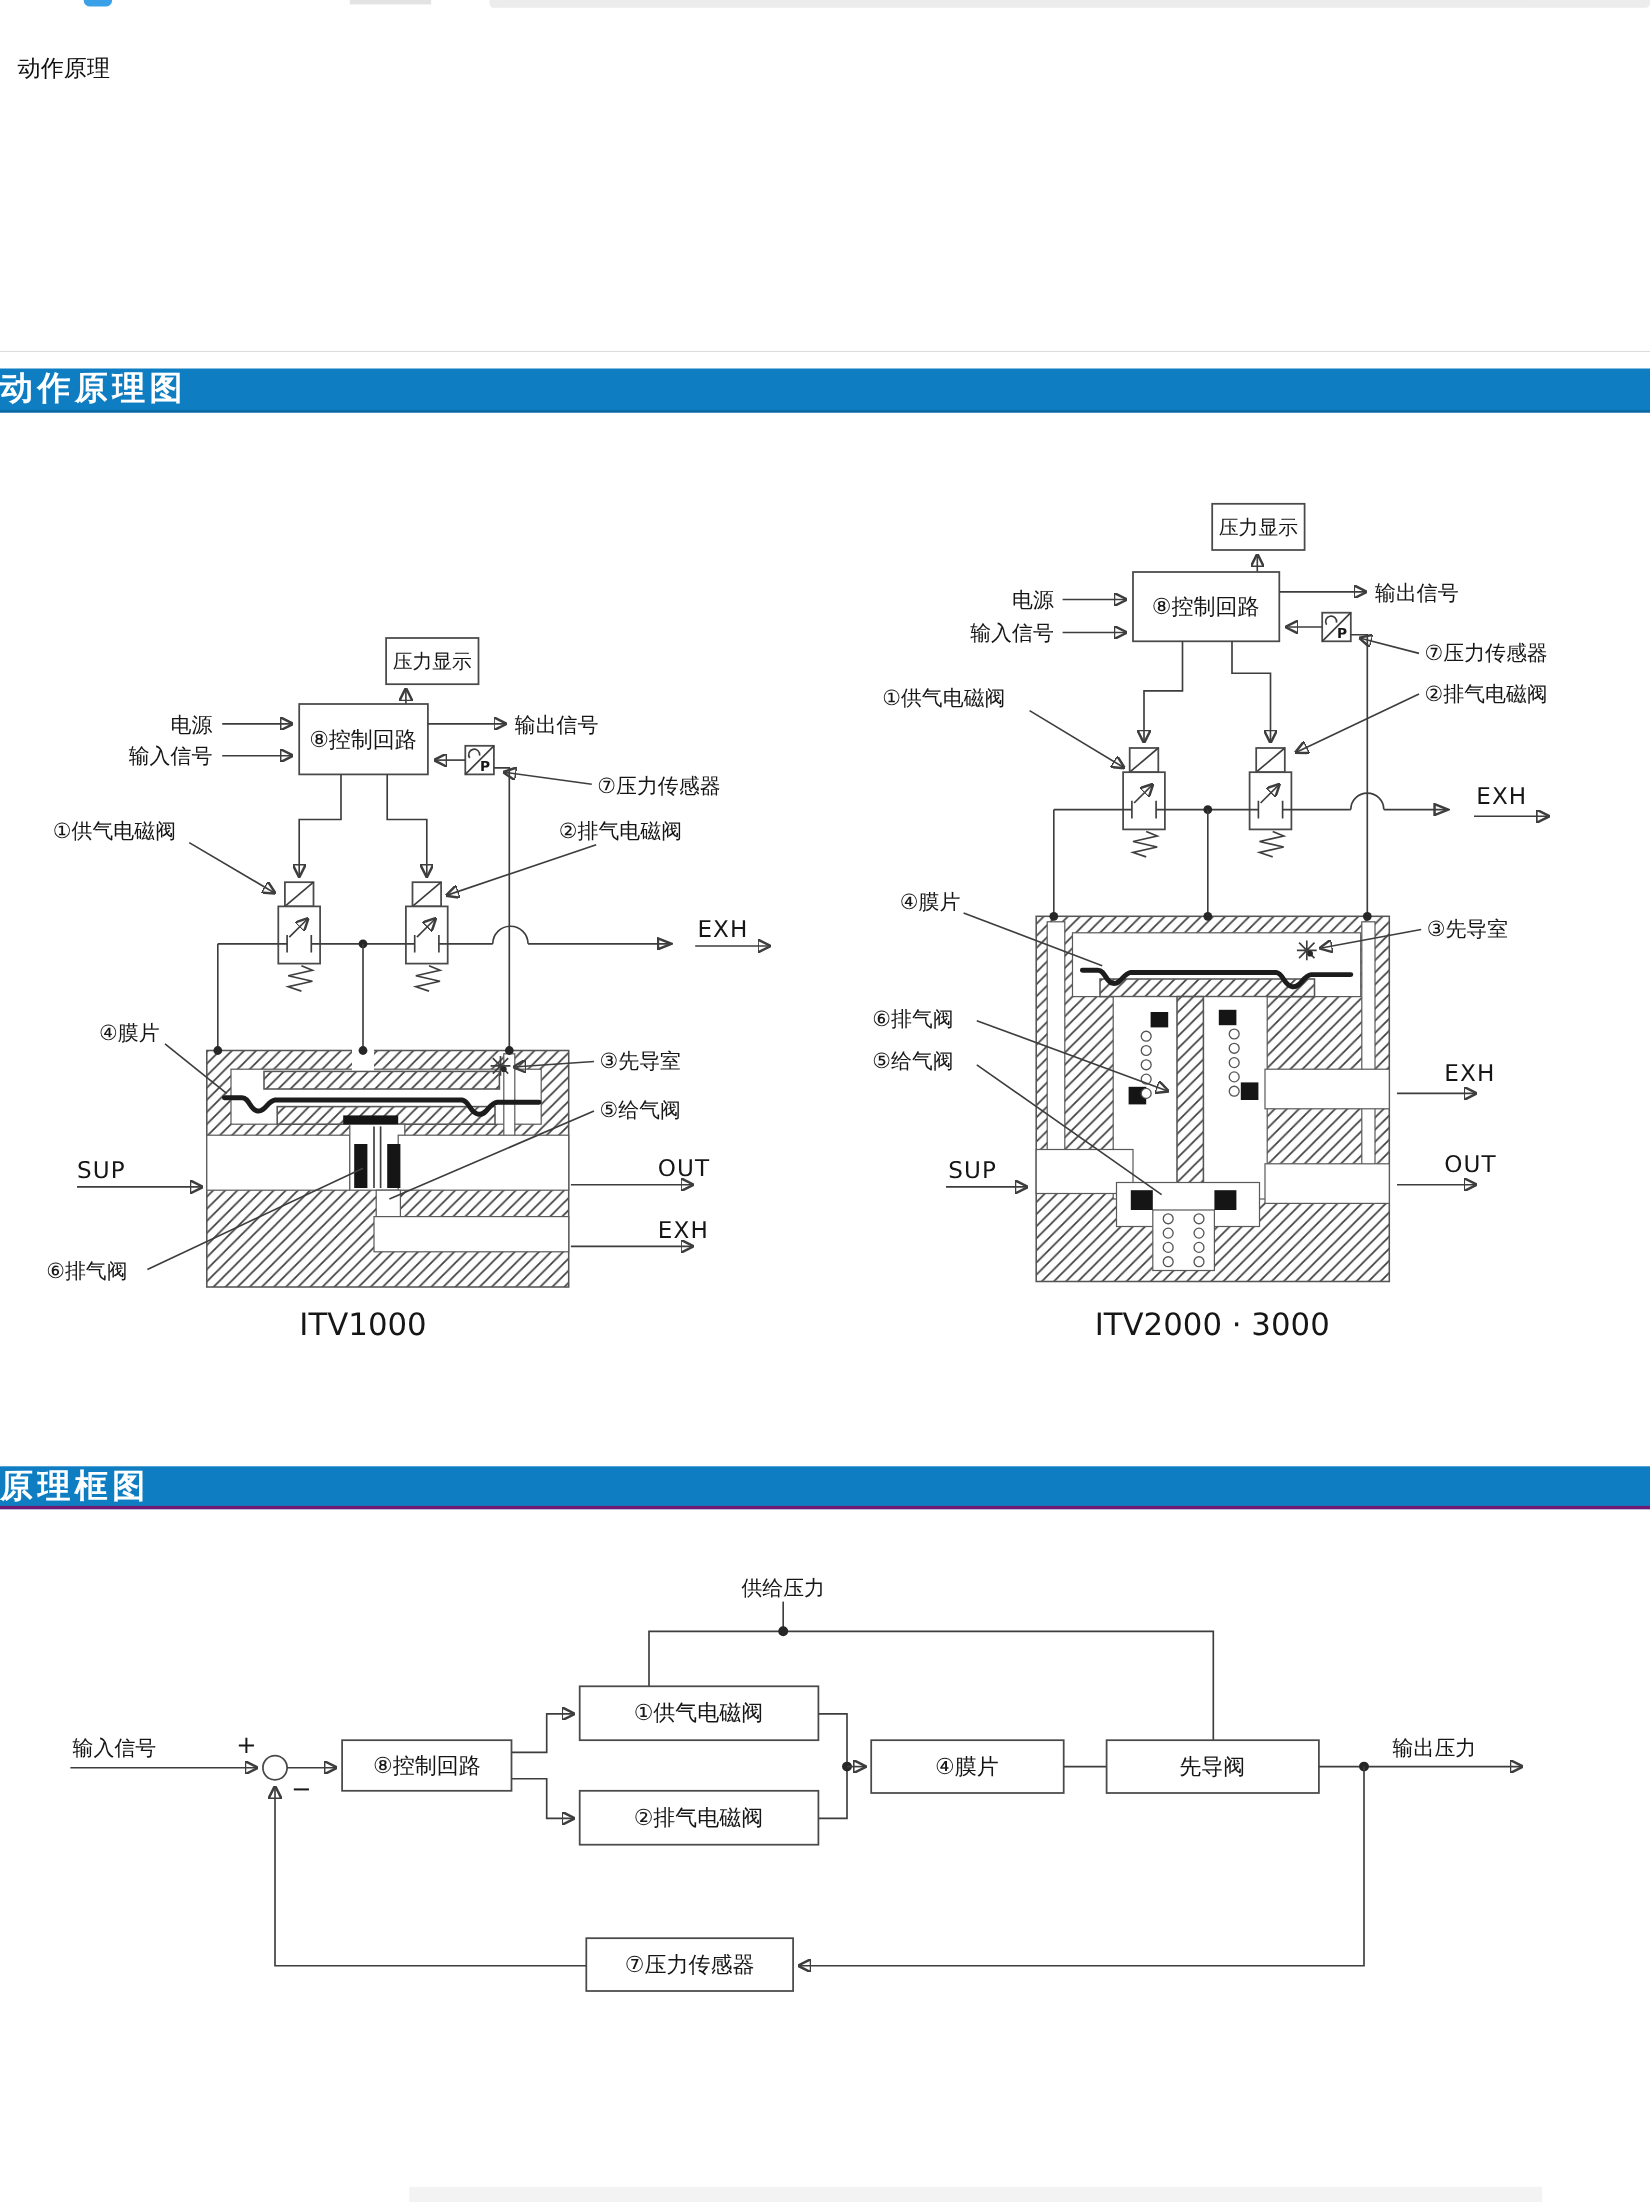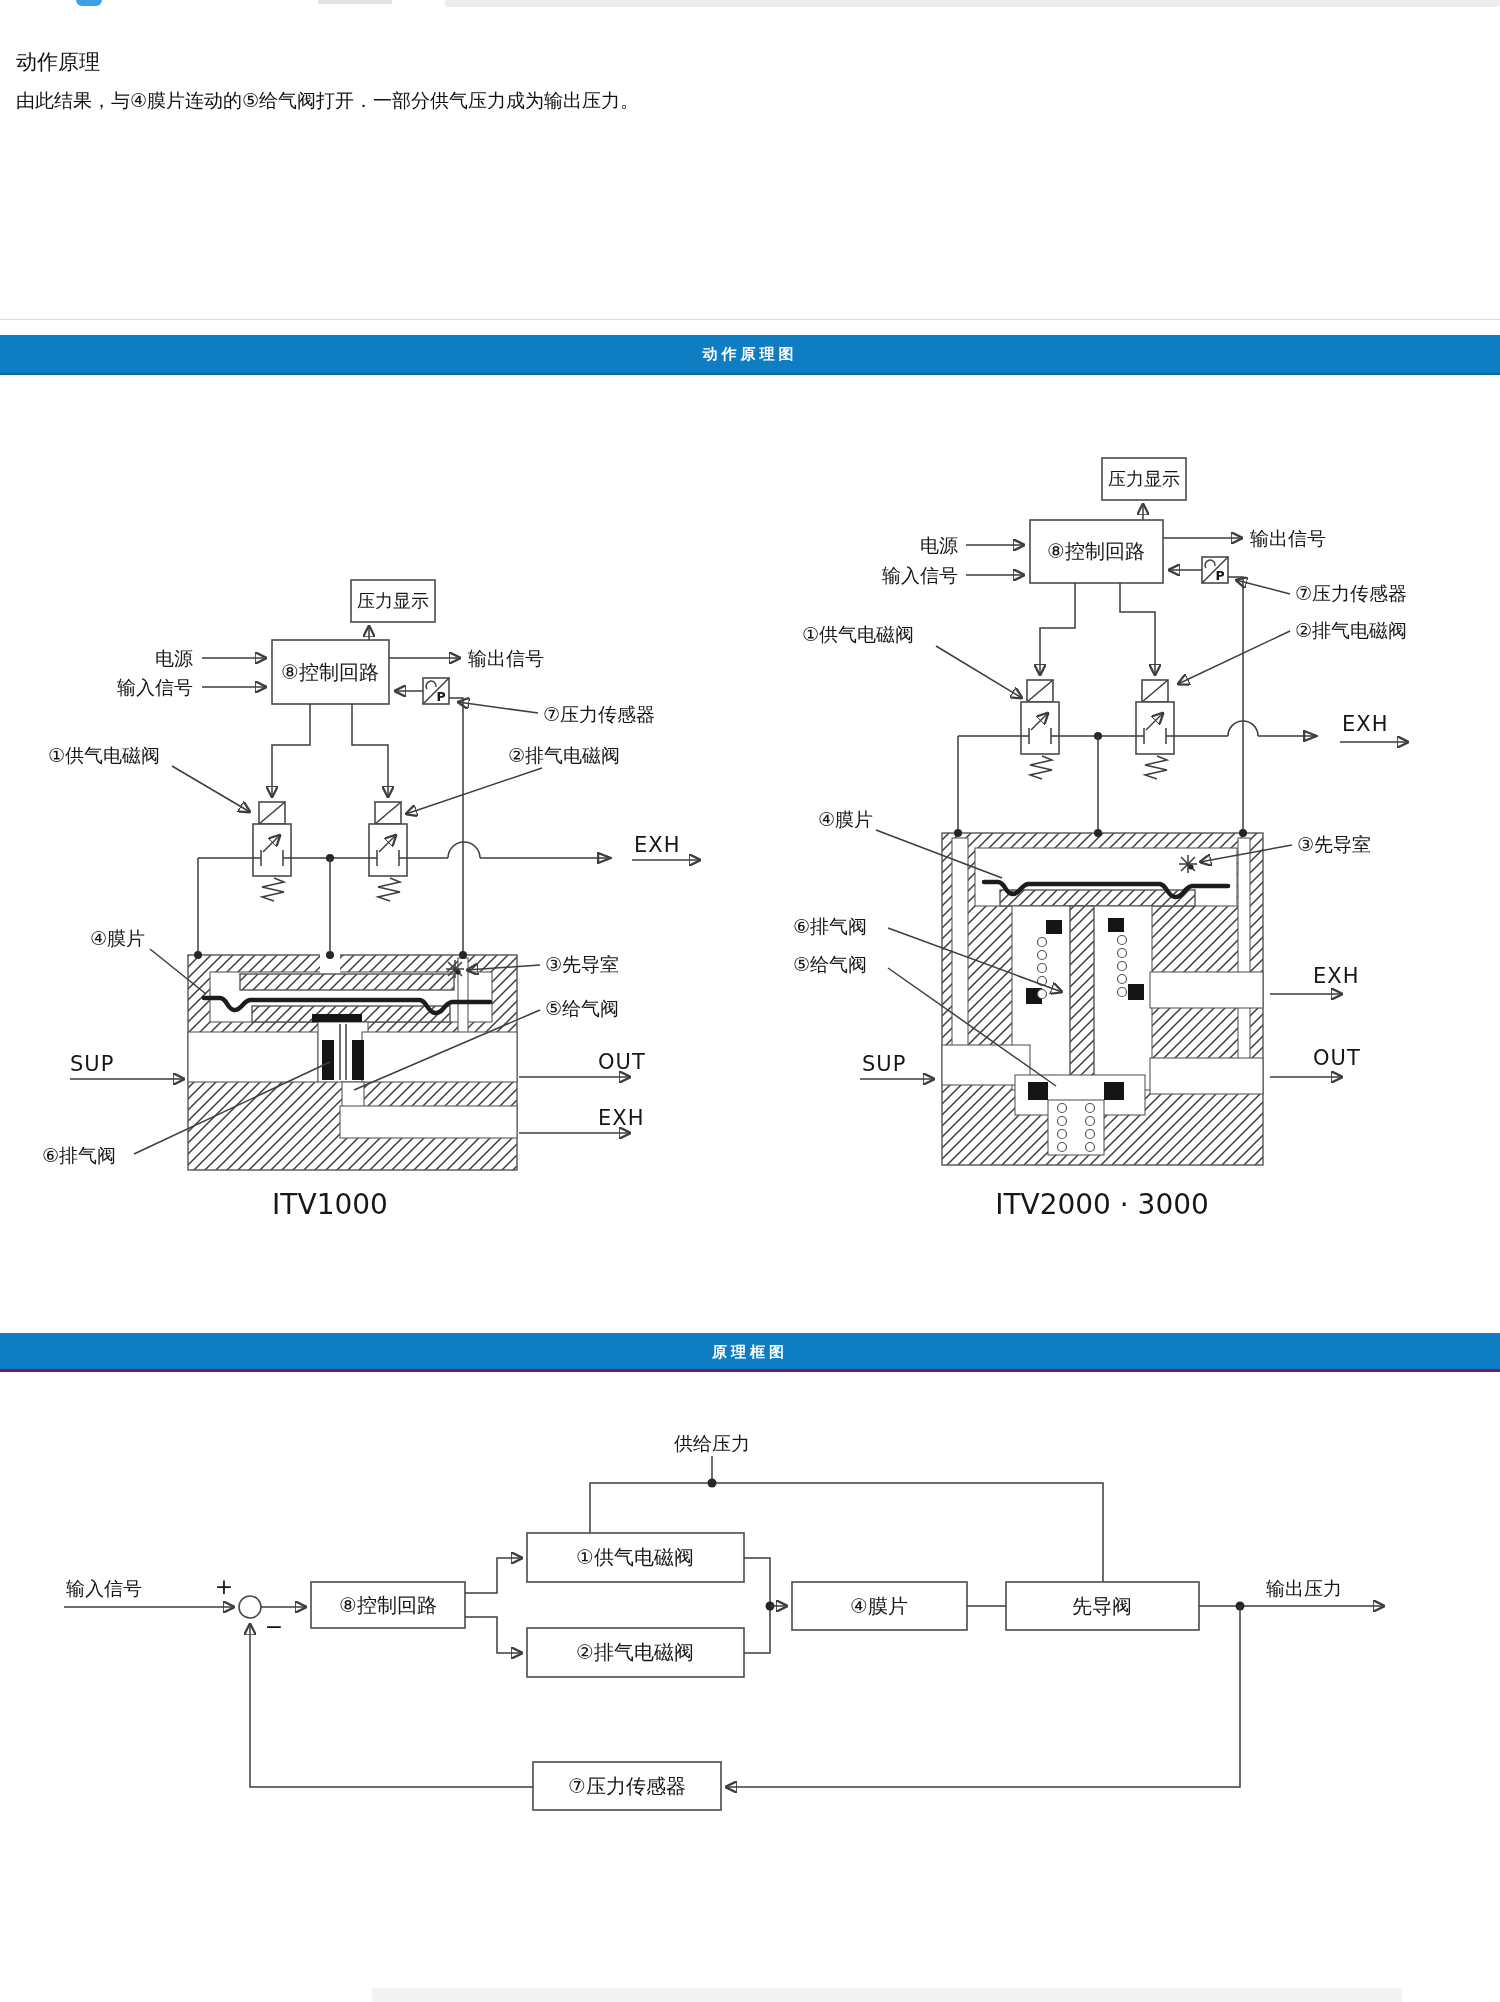--- a/index.html
+++ b/index.html
@@ -7,21 +7,21 @@
        font-family:"DejaVu Sans","Liberation Sans",sans-serif;color:#111}
   .top-remnant-blue{position:absolute;left:76px;top:0;width:26px;height:6px;background:#3aa0e8;border-radius:0 0 13px 13px}
   .top-remnant-gray1{position:absolute;left:318px;top:0;width:74px;height:4px;background:#e3e3e3}
   .top-remnant-gray2{position:absolute;left:445px;top:0;width:1055px;height:7px;background:#ececec;border-radius:0 0 4px 4px}
   .bottom-remnant{position:absolute;left:372px;top:1988px;width:1030px;height:14px;background:#f3f3f3}
   .intro-heading{position:absolute;left:16px;top:48px;font-size:21px;font-weight:normal}
   .intro-body{position:absolute;left:16px;top:84px;width:1180px}
   .intro-line{font-size:19px;line-height:33.5px;white-space:nowrap}
   .hairline{position:absolute;left:0;top:319px;width:1500px;height:1px;background:#dcdcdc}
   .banner{position:absolute;left:0;width:1500px;height:38px;background:#0e7dc2;color:#fff;
-          font-size:15px;font-weight:bold;text-align:center;line-height:38px;letter-spacing:4px}
+          font-size:30px;font-weight:bold;line-height:38px;letter-spacing:4px}
   #banner1{top:335px;border-bottom:2px solid #0b66a0}
   #banner2{top:1333px;height:36px;border-bottom:3px solid #701a75}
   svg.layer{position:absolute;left:0;top:0}
   svg line,svg path{stroke:#3d3d3d;stroke-width:1.5;fill:none}
   svg text{fill:#161616;font-size:19px;stroke:none}
   .bx{fill:#fff;stroke:#4a4a4a;stroke-width:1.6}
   .wh{fill:#fff;stroke:#5a5a5a;stroke-width:1.1}
   .ha{fill:url(#h);stroke:#555;stroke-width:1.4}
   .bk{fill:#151515;stroke:none}
   .dt{fill:#262626;stroke:none}
@@ -34,21 +34,20 @@
 </head>
 <body>
 
 <div class="top-remnant-blue"></div>
 <div class="top-remnant-gray1"></div>
 <div class="top-remnant-gray2"></div>
 <div class="bottom-remnant"></div>
 
 <div class="intro-heading">动作原理</div>
 <div class="intro-body">
-  <div class="intro-line">由此结果，与④膜片连动的⑤给气阀打开．一部分供气压力成为输出压力。</div>
 </div>
 
 <div class="hairline"></div>
 <div class="banner" id="banner1">动作原理图</div>
 <div class="banner" id="banner2">原理框图</div>
 
 <svg class="layer" width="1500" height="2002" viewBox="0 0 1500 2002">
   <defs>
     <pattern id="h" width="11" height="11" patternUnits="userSpaceOnUse">
       <rect width="11" height="11" fill="#fff"></rect>

